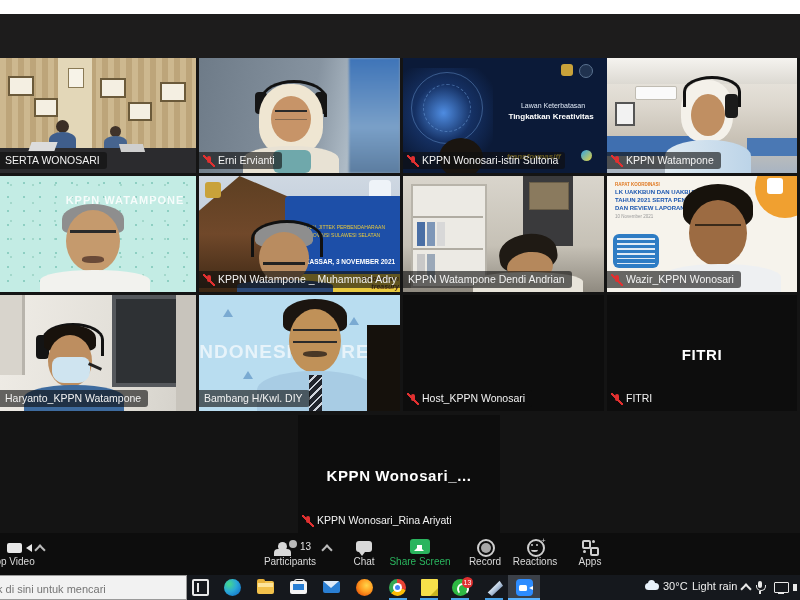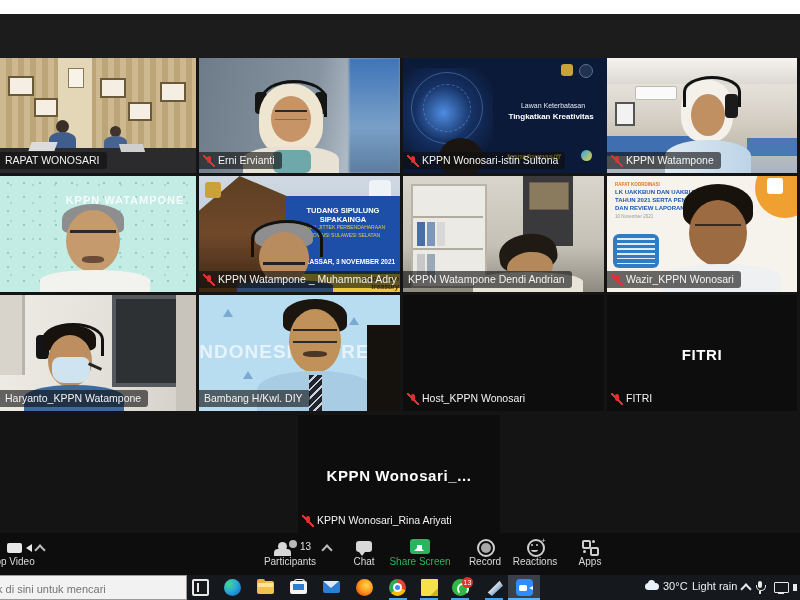--- a/index.html
+++ b/index.html
@@ -51,21 +51,21 @@
     <div class="abs" style="left:160px;top:24px;width:22px;height:16px;background:#f4efe2;border:2px solid #6b5a3a;"></div>
     <div class="abs" style="left:68px;top:10px;width:14px;height:18px;background:#f7f3e8;border:1px solid #8a7a55;"></div>
     <div class="head" style="left:56px;top:62px;width:13px;height:13px;background:#3a2e26;"></div>
     <div class="torso" style="left:49px;top:74px;width:27px;height:16px;background:#3f5e8c;"></div>
     <div class="head" style="left:110px;top:68px;width:11px;height:11px;background:#40332a;"></div>
     <div class="torso" style="left:104px;top:78px;width:23px;height:13px;background:#46648f;"></div>
     <div class="abs" style="left:0;top:90px;width:196px;height:25px;background:#2b2b2e;"></div>
     <div class="abs" style="left:30px;top:84px;width:26px;height:9px;background:#dcdcdc;transform:skewX(-20deg);"></div>
     <div class="abs" style="left:120px;top:86px;width:24px;height:8px;background:#cfcfcf;transform:skewX(15deg);"></div>
     <div class="vlabel">
-        <span>RAPAT WONOSARI</span>
+        <span>SERTA WONOSARI</span>
       </div>
   </div>
 
   <div class="tile" style="left:199px;top:58px;width:201px;height:115px;">
     <div class="abs" style="inset:0;background:linear-gradient(100deg,#6e7b88 0%,#8693a0 55%,#aebbc6 75%,#7e8ea0 100%);"></div>
     <div class="abs" style="left:150px;top:0;width:51px;height:115px;background:linear-gradient(180deg,#3e74b8 0%,#7aa0c8 60%,#5c7da0 100%);filter:blur(1px);"></div>
     <div class="hpband" style="left:62px;top:22px;width:60px;height:34px;"></div>
     <div class="abs" style="left:56px;top:34px;width:12px;height:22px;background:#151515;border-radius:4px;"></div>
     <div class="abs" style="left:116px;top:34px;width:12px;height:22px;background:#151515;border-radius:4px;"></div>
     <div class="abs" style="left:60px;top:26px;width:64px;height:70px;background:#efe6d2;border-radius:46% 46% 38% 38%;"></div>
@@ -124,21 +124,20 @@
     <div class="abs" style="left:82px;top:80px;width:22px;height:7px;background:#6a4a38;border-radius:40%;"></div>
     <div class="torso" style="left:40px;top:94px;width:110px;height:22px;background:#f2f2ee;"></div>
   </div>
 
   <div class="tile" style="left:199px;top:176px;width:201px;height:116px;">
     <div class="abs" style="inset:0;background:linear-gradient(180deg,#cfd8e2 0%,#aebfd2 100%);"></div>
     <div class="abs" style="left:0;top:0;width:90px;height:116px;background:linear-gradient(180deg,#5d3f22 0%,#70482a 50%,#3c2714 100%);clip-path:polygon(45% 0,100% 18%,100% 100%,0 100%,0 30%);"></div>
     <div class="abs" style="left:6px;top:6px;width:16px;height:16px;background:#c9a23a;border-radius:3px;"></div>
     <div class="abs" style="left:170px;top:4px;width:22px;height:20px;background:#eef3f8;border-radius:4px;"></div>
     <div class="abs" style="left:86px;top:20px;width:115px;height:78px;background:#1d4fa8;border-radius:4px 0 0 4px;"></div>
-    <div class="abs" style="left:90px;top:30px;width:108px;text-align:center;color:#fff;font-weight:bold;font-size:7.5px;">TUDANG SIPULUNG SIPAKAINGA</div>
     <div class="abs" style="left:94px;top:48px;width:100px;text-align:center;color:#e8c93e;font-size:5px;">KANAL JITTEK PERBENDAHARAAN</div>
     <div class="abs" style="left:94px;top:56px;width:100px;text-align:center;color:#e8c93e;font-size:5px;">PROVINSI SULAWESI SELATAN</div>
     <div class="abs" style="left:94px;top:82px;width:104px;text-align:center;color:#fff;font-weight:bold;font-size:6.5px;">MAKASSAR, 3 NOVEMBER 2021</div>
     <div class="abs" style="left:86px;top:98px;width:115px;height:18px;background:#e8c93e;"></div>
     <div class="abs" style="left:130px;top:99px;width:70px;text-align:right;color:#5a3a1a;font-size:7px;font-style:italic;font-weight:bold;">Indonesian</div>
     <div class="abs" style="left:130px;top:107px;width:70px;text-align:right;color:#5a3a1a;font-size:7px;font-style:italic;font-weight:bold;">treasury</div>
     <div class="abs" style="left:56px;top:46px;width:58px;height:26px;background:#8e8e8e;border-radius:50% 50% 30% 30%;"></div>
     <div class="hpband" style="left:52px;top:44px;width:66px;height:34px;"></div>
     <div class="head" style="left:60px;top:56px;width:50px;height:52px;background:#b98c60;"></div>
     <div class="abs" style="left:64px;top:86px;width:42px;height:8px;border-top:3px solid #222;"></div>

